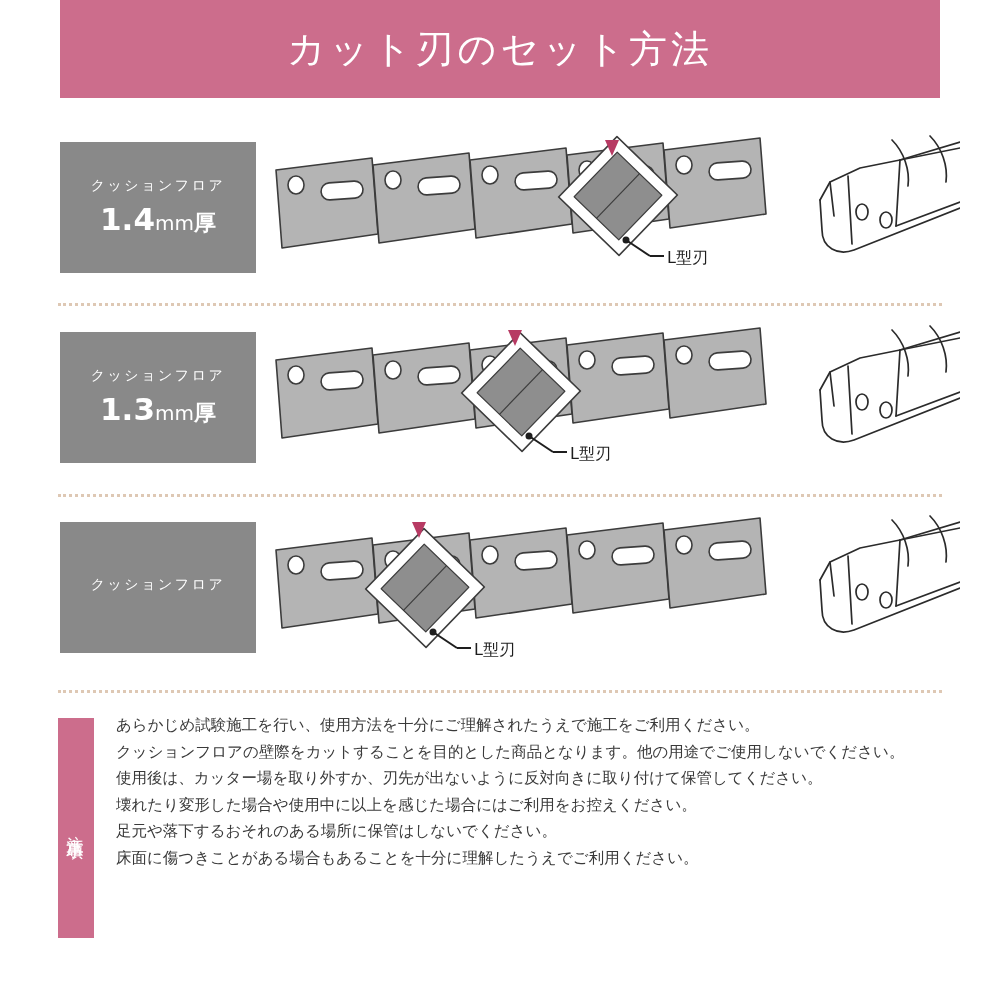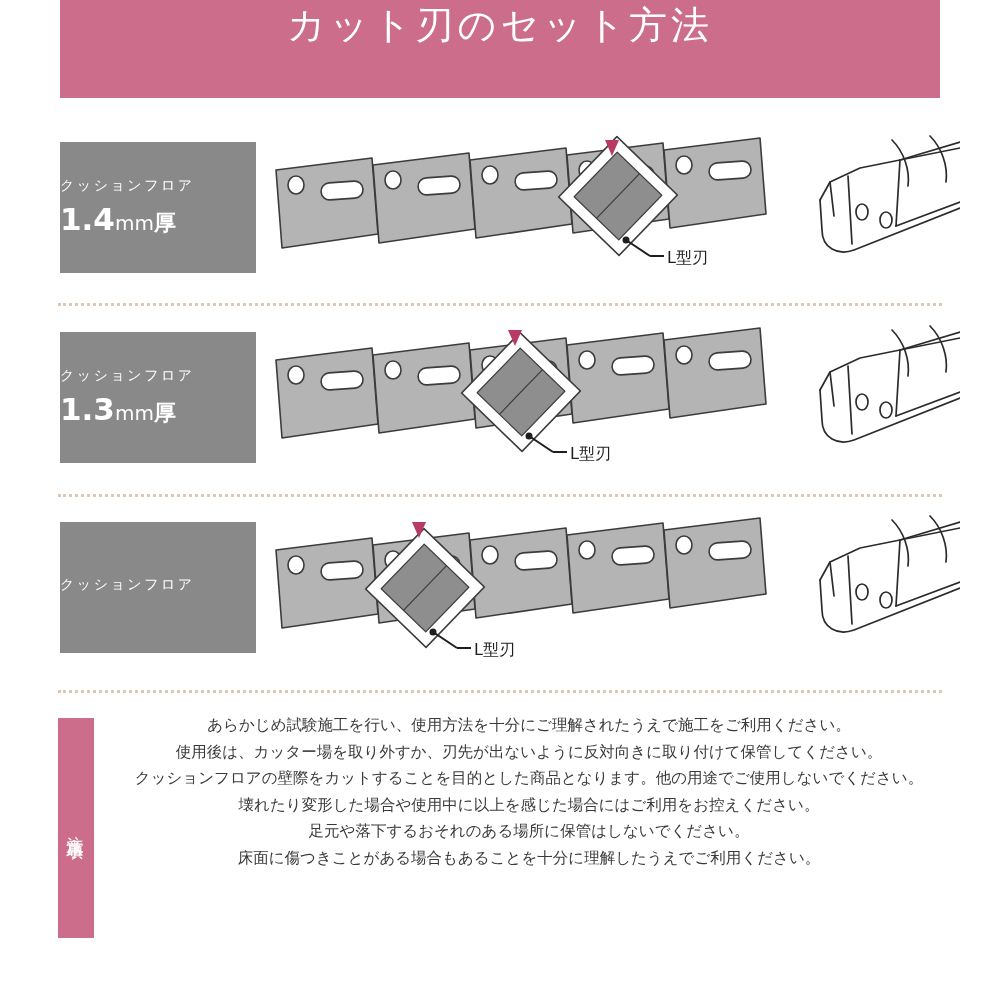--- a/index.html
+++ b/index.html
@@ -9,42 +9,42 @@
     font-family:"Liberation Sans","DejaVu Sans",sans-serif;
     overflow:hidden;
     position:relative;
   }
   .page{position:relative;width:1000px;height:1000px;}
 
   
   .banner{
     position:absolute;left:60px;top:0;width:880px;height:98px;
     background:#cc6d8c;
-    display:flex;justify-content:center;
+    display:flex;align-items:center;justify-content:center;
   }
   .banner-title{
     color:#ffffff;
     font-size:38px;
     letter-spacing:4px;
     font-weight:400;
     white-space:nowrap;
     font-family:"DejaVu Sans","Liberation Sans",sans-serif;
   }
 
   
   .row{position:absolute;left:0;width:1000px;height:190px;}
   .row1{top:130px;}
   .row2{top:320px;}
   .row3{top:510px;}
 
   .label-box{
     position:absolute;left:60px;top:12px;width:196px;height:131px;
     background:#898989;
     display:flex;flex-direction:column;
-    align-items:flex-start;justify-content:center;
+    align-items:center;justify-content:center;
     color:#ffffff;
   }
   .label-top{
     font-size:14px;letter-spacing:2.5px;margin-bottom:6px;
     font-family:"DejaVu Sans","Liberation Sans",sans-serif;
   }
   .label-main{
     font-size:31px;font-weight:bold;letter-spacing:0px;white-space:nowrap;
     font-family:"DejaVu Sans","Liberation Sans",sans-serif;
   }
@@ -82,21 +82,20 @@
   .notice-list{
     position:absolute;left:58px;top:-6px;width:826px;
     color:#333333;
   }
   .notice-line{
     font-size:15.5px;
     line-height:26.5px;
     color:#3a3a3a;
     white-space:nowrap;
     font-family:"DejaVu Sans","Liberation Sans",sans-serif;
-    text-align:center;
   }
 </style>
 </head>
 <body>
 
 <div class="page">
 
   <div class="banner">
     <div class="banner-title">カット刃のセット方法</div>
   </div>
@@ -292,21 +291,21 @@
   <div class="sep sep1"></div>
   <div class="sep sep2"></div>
   <div class="sep sep3"></div>
 
   <div class="notice">
     <div class="notice-tag">
       <span>注意事項</span>
     </div>
     <div class="notice-list">
       <div class="notice-line">あらかじめ試験施工を行い、使用方法を十分にご理解されたうえで施工をご利用ください。</div>
+      <div class="notice-line">クッションフロアの壁際をカットすることを目的とした商品となります。他の用途でご使用しないでください。</div>
       <div class="notice-line">使用後は、カッター場を取り外すか、刃先が出ないように反対向きに取り付けて保管してください。</div>
-      <div class="notice-line">クッションフロアの壁際をカットすることを目的とした商品となります。他の用途でご使用しないでください。</div>
       <div class="notice-line">壊れたり変形した場合や使用中に以上を感じた場合にはご利用をお控えください。</div>
       <div class="notice-line">足元や落下するおそれのある場所に保管はしないでください。</div>
       <div class="notice-line">床面に傷つきことがある場合もあることを十分に理解したうえでご利用ください。</div>
     </div>
   </div>
 
 </div>
 
 </body></html>

